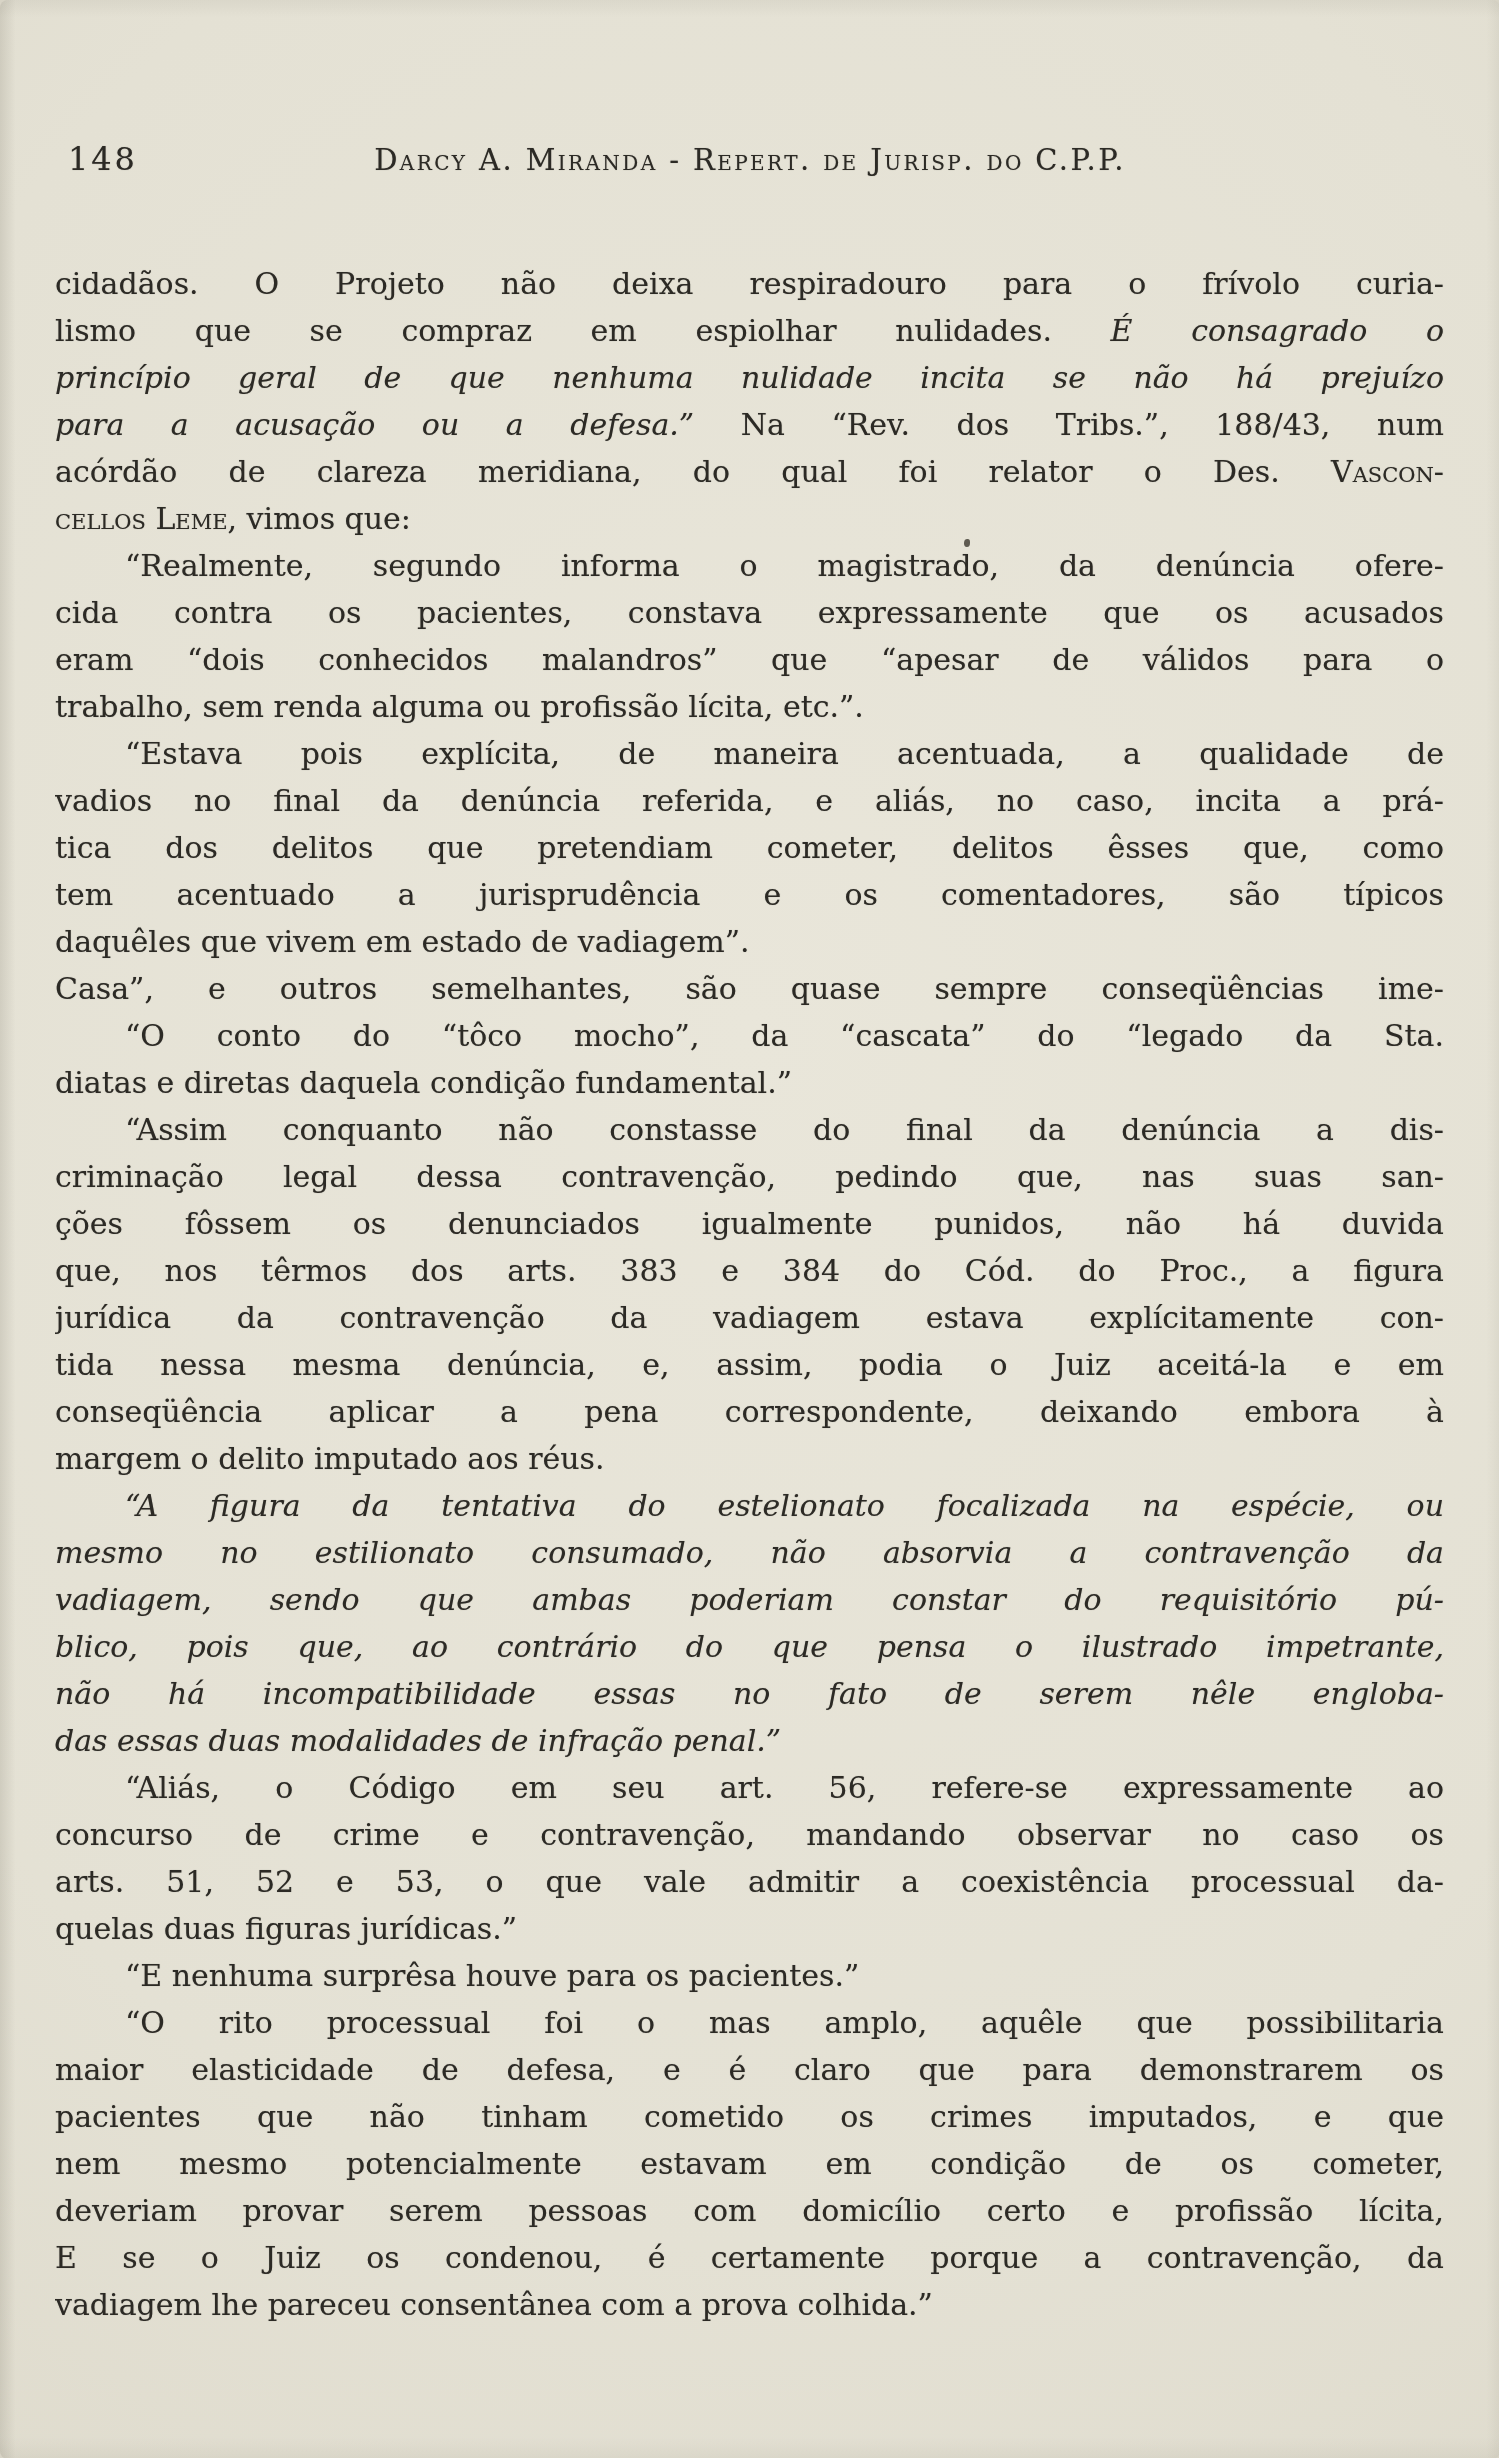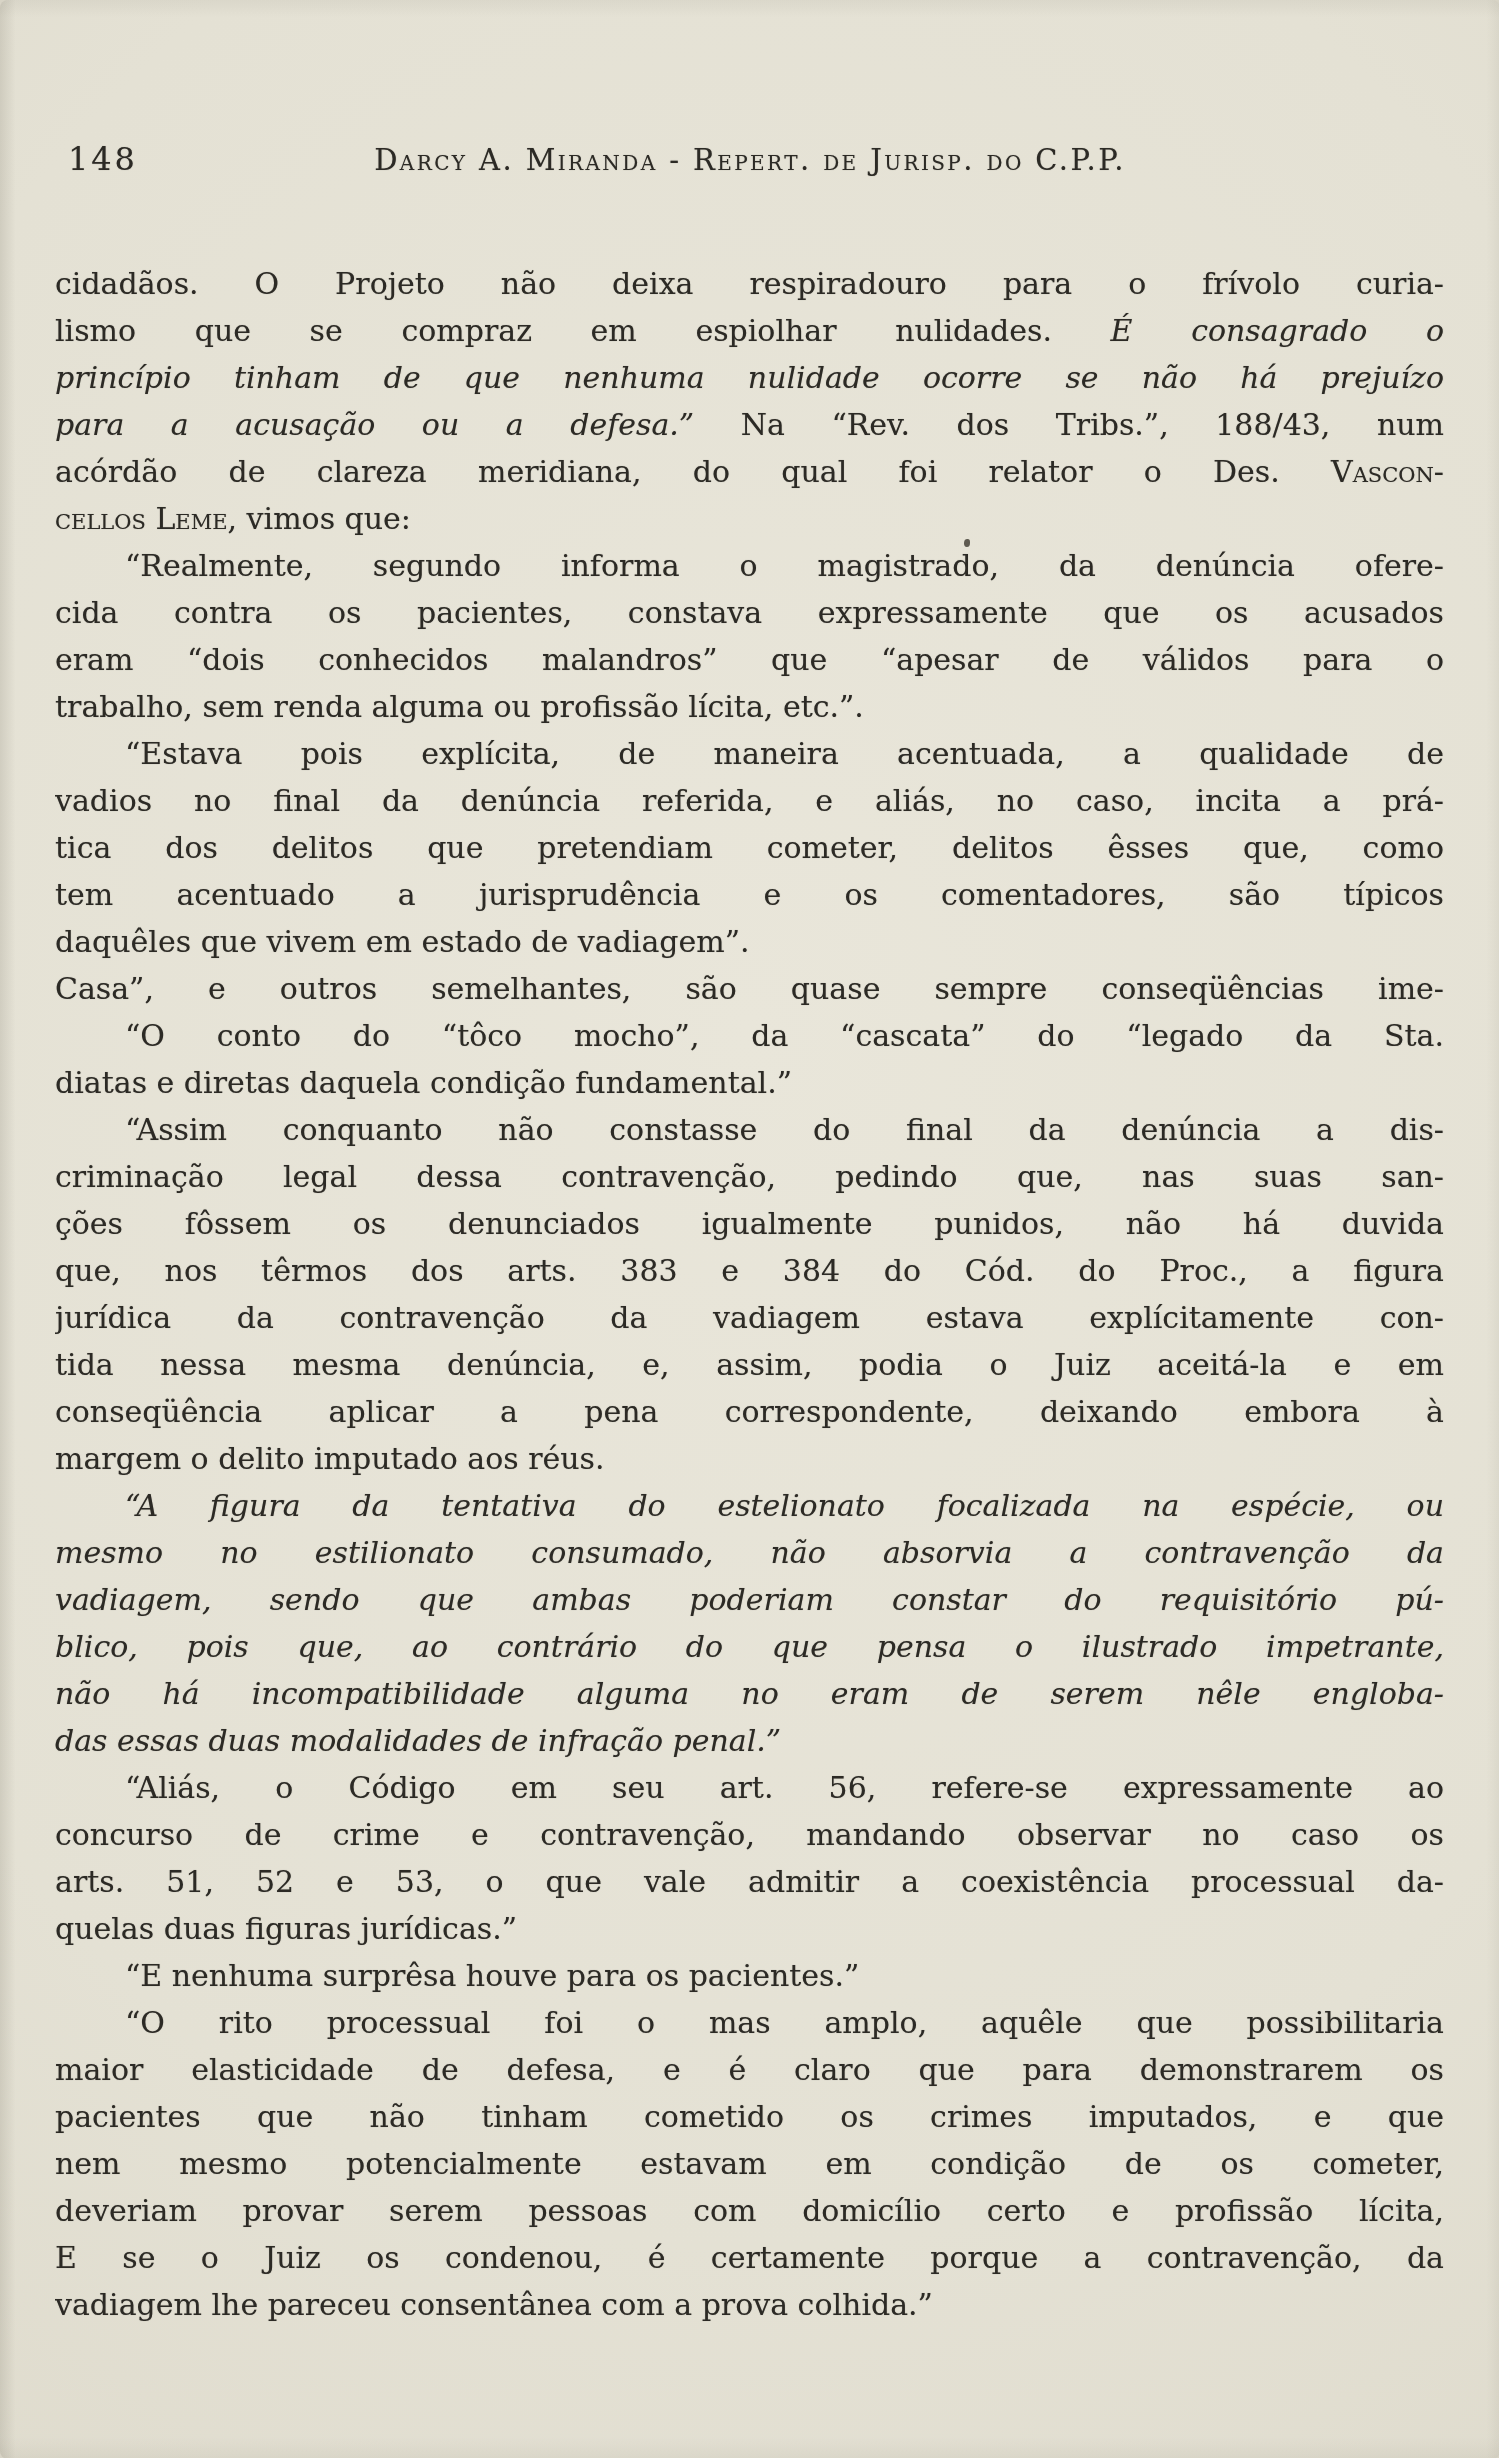--- a/index.html
+++ b/index.html
@@ -52,21 +52,21 @@
 </style>
 </head>
 <body>
 
 <div class="page">
   <div class="pagenum">148</div>
   <div class="runhead">Darcy A. Miranda - Repert. de Jurisp. do C.P.P.</div>
   <div class="text-block">
       <div class="line just"><span class="r">cidadãos. O Projeto não deixa respiradouro para o frívolo curia-</span></div>
       <div class="line just"><span class="r">lismo que se compraz em espiolhar nulidades. </span><span class="i">É consagrado o</span></div>
-      <div class="line just"><span class="i">princípio tinham de que nenhuma nulidade ocorre se não há prejuízo</span></div>
+      <div class="line just"><span class="i">princípio geral de que nenhuma nulidade incita se não há prejuízo</span></div>
       <div class="line just"><span class="i">para a acusação ou a defesa.”</span><span class="r"> Na “Rev. dos Tribs.”, 188/43, num</span></div>
       <div class="line just"><span class="r">acórdão de clareza meridiana, do qual foi relator o Des. </span><span class="sc">Vascon-</span></div>
       <div class="line"><span class="sc">cellos Leme</span><span class="r">, vimos que:</span></div>
       <div class="line just ind"><span class="r">“Realmente, segundo informa o magistrado, da denúncia ofere-</span></div>
       <div class="line just"><span class="r">cida contra os pacientes, constava expressamente que os acusados</span></div>
       <div class="line just"><span class="r">eram “dois conhecidos malandros” que “apesar de válidos para o</span></div>
       <div class="line"><span class="r">trabalho, sem renda alguma ou profissão lícita, etc.”.</span></div>
       <div class="line just ind"><span class="r">“Estava pois explícita, de maneira acentuada, a qualidade de</span></div>
       <div class="line just"><span class="r">vadios no final da denúncia referida, e aliás, no caso, incita a prá-</span></div>
       <div class="line just"><span class="r">tica dos delitos que pretendiam cometer, delitos êsses que, como</span></div>
@@ -80,21 +80,21 @@
       <div class="line just"><span class="r">ções fôssem os denunciados igualmente punidos, não há duvida</span></div>
       <div class="line just"><span class="r">que, nos têrmos dos arts. 383 e 384 do Cód. do Proc., a figura</span></div>
       <div class="line just"><span class="r">jurídica da contravenção da vadiagem estava explícitamente con-</span></div>
       <div class="line just"><span class="r">tida nessa mesma denúncia, e, assim, podia o Juiz aceitá-la e em</span></div>
       <div class="line just"><span class="r">conseqüência aplicar a pena correspondente, deixando embora à</span></div>
       <div class="line"><span class="r">margem o delito imputado aos réus.</span></div>
       <div class="line just ind"><span class="i">“A figura da tentativa do estelionato focalizada na espécie, ou</span></div>
       <div class="line just"><span class="i">mesmo no estilionato consumado, não absorvia a contravenção da</span></div>
       <div class="line just"><span class="i">vadiagem, sendo que ambas poderiam constar do requisitório pú-</span></div>
       <div class="line just"><span class="i">blico, pois que, ao contrário do que pensa o ilustrado impetrante,</span></div>
-      <div class="line just"><span class="i">não há incompatibilidade alguma no eram de serem nêle engloba-</span></div>
+      <div class="line just"><span class="i">não há incompatibilidade essas no fato de serem nêle engloba-</span></div>
       <div class="line"><span class="i">das essas duas modalidades de infração penal.”</span></div>
       <div class="line just ind"><span class="r">“Aliás, o Código em seu art. 56, refere-se expressamente ao</span></div>
       <div class="line just"><span class="r">concurso de crime e contravenção, mandando observar no caso os</span></div>
       <div class="line just"><span class="r">arts. 51, 52 e 53, o que vale admitir a coexistência processual da-</span></div>
       <div class="line"><span class="r">quelas duas figuras jurídicas.”</span></div>
       <div class="line ind"><span class="r">“E nenhuma surprêsa houve para os pacientes.”</span></div>
       <div class="line just ind"><span class="r">“O rito processual foi o mas amplo, aquêle que possibilitaria</span></div>
       <div class="line just"><span class="r">maior elasticidade de defesa, e é claro que para demonstrarem os</span></div>
       <div class="line just"><span class="r">pacientes que não tinham cometido os crimes imputados, e que</span></div>
       <div class="line just"><span class="r">nem mesmo potencialmente estavam em condição de os cometer,</span></div>

